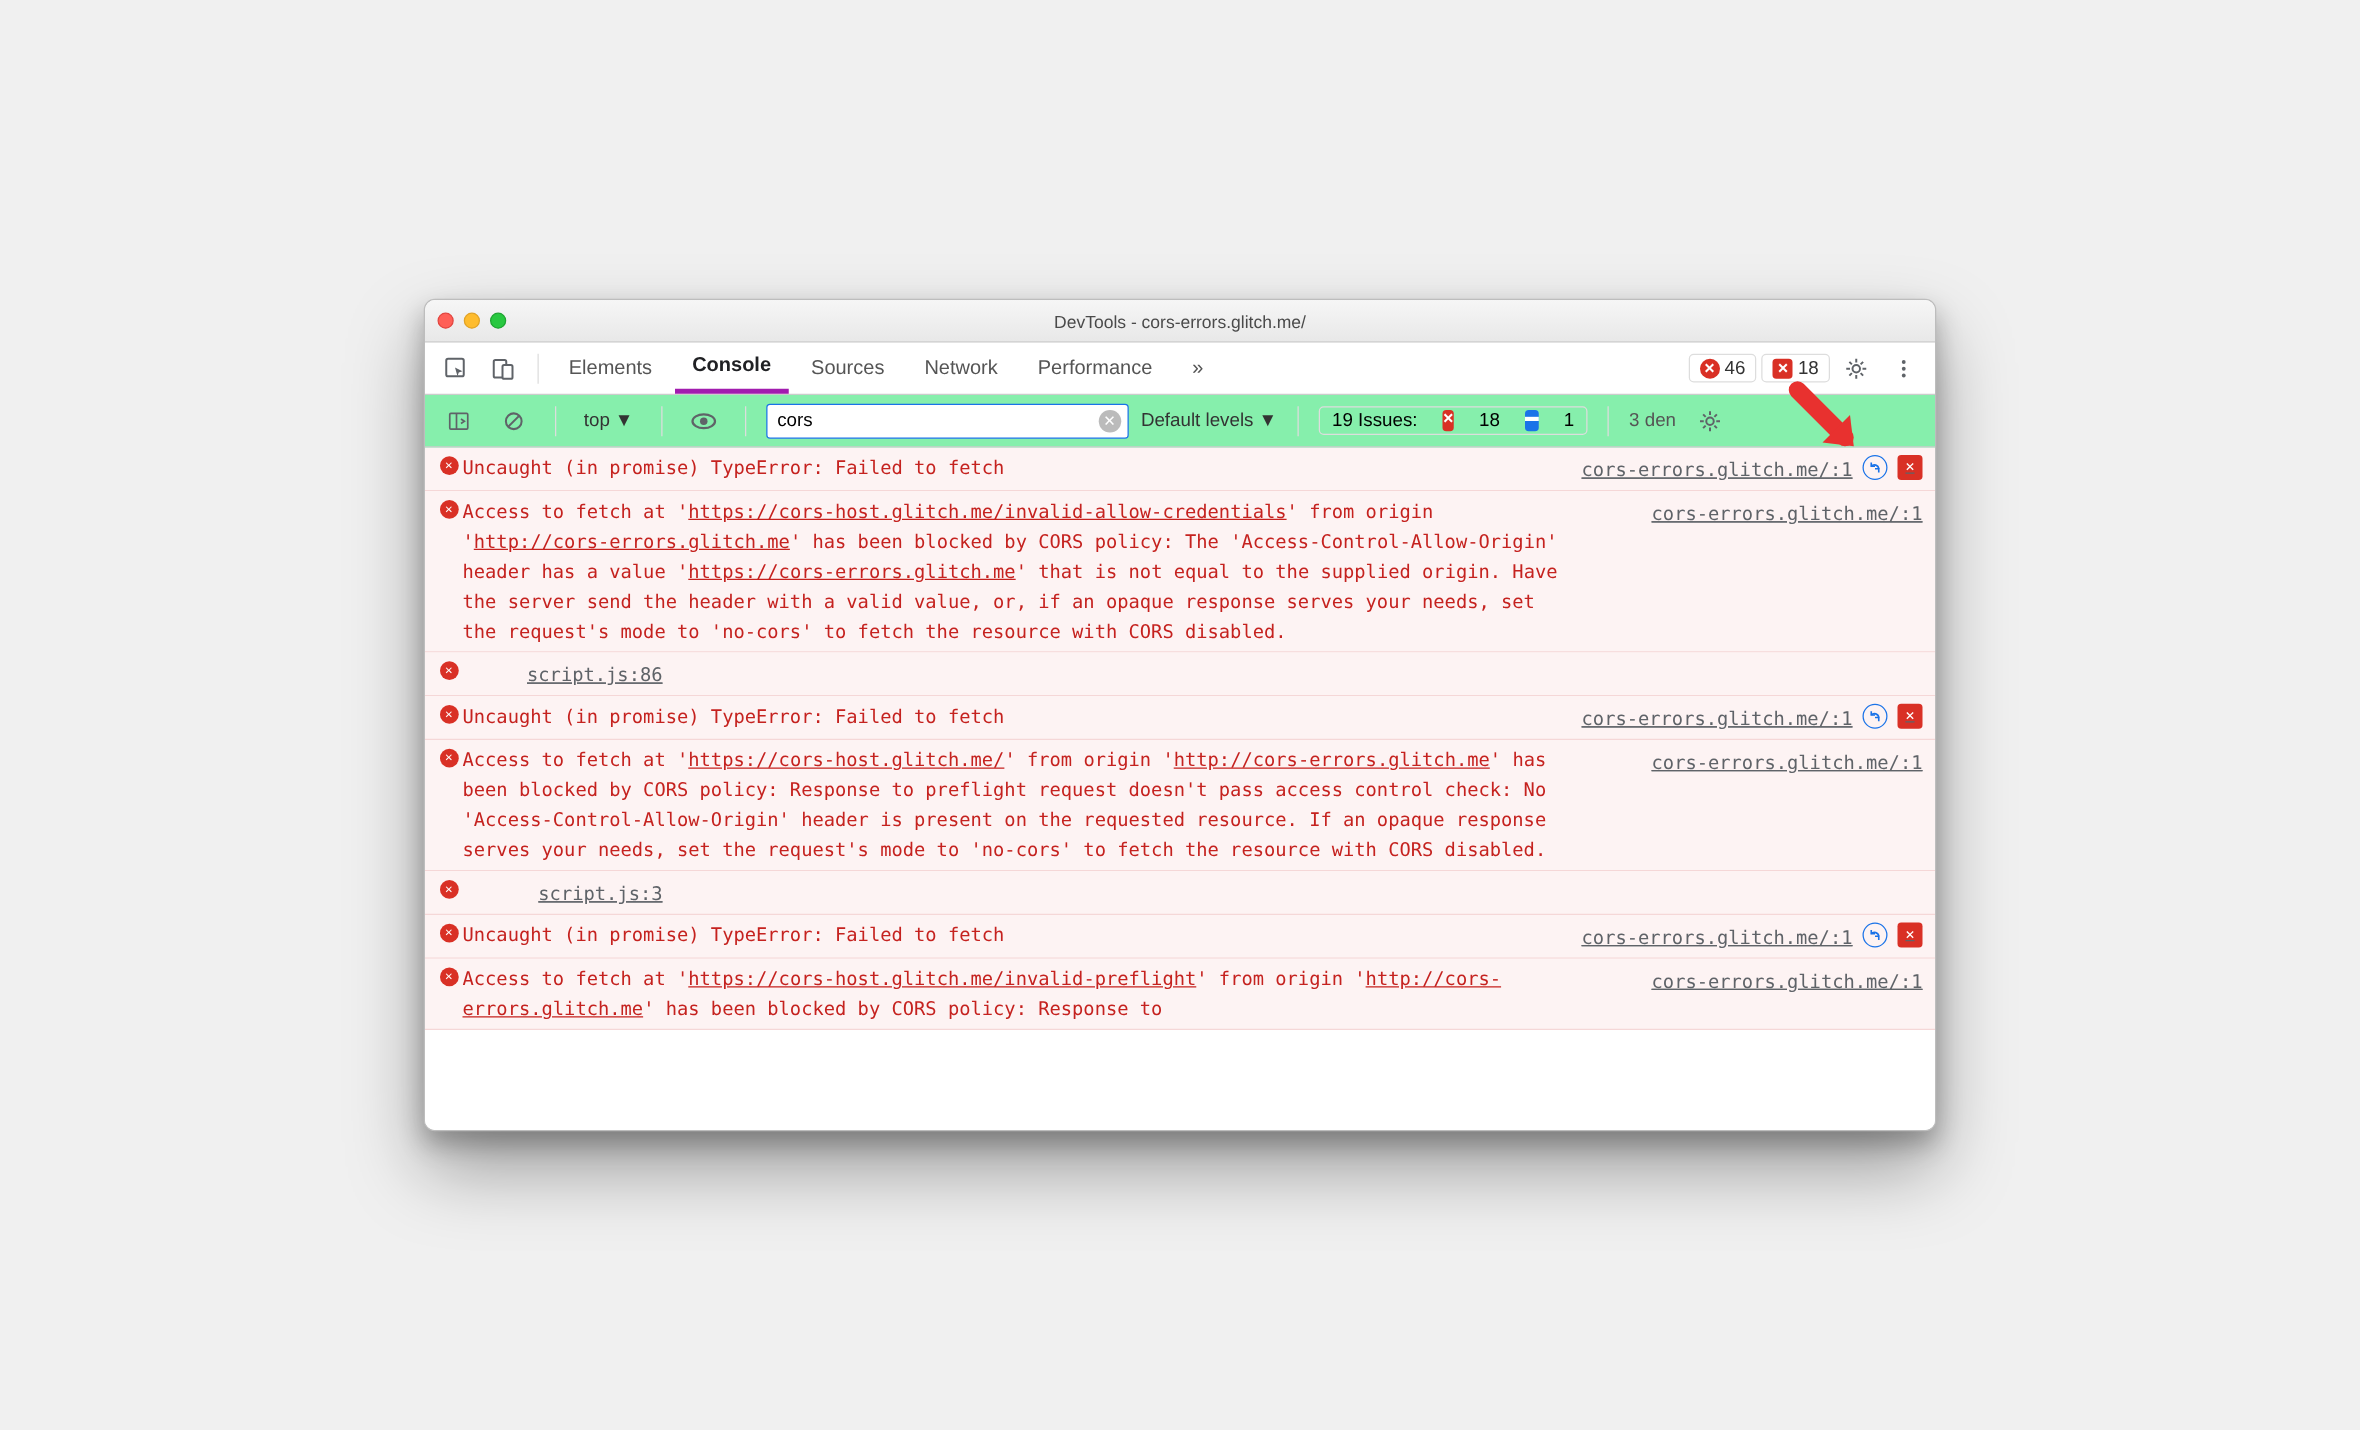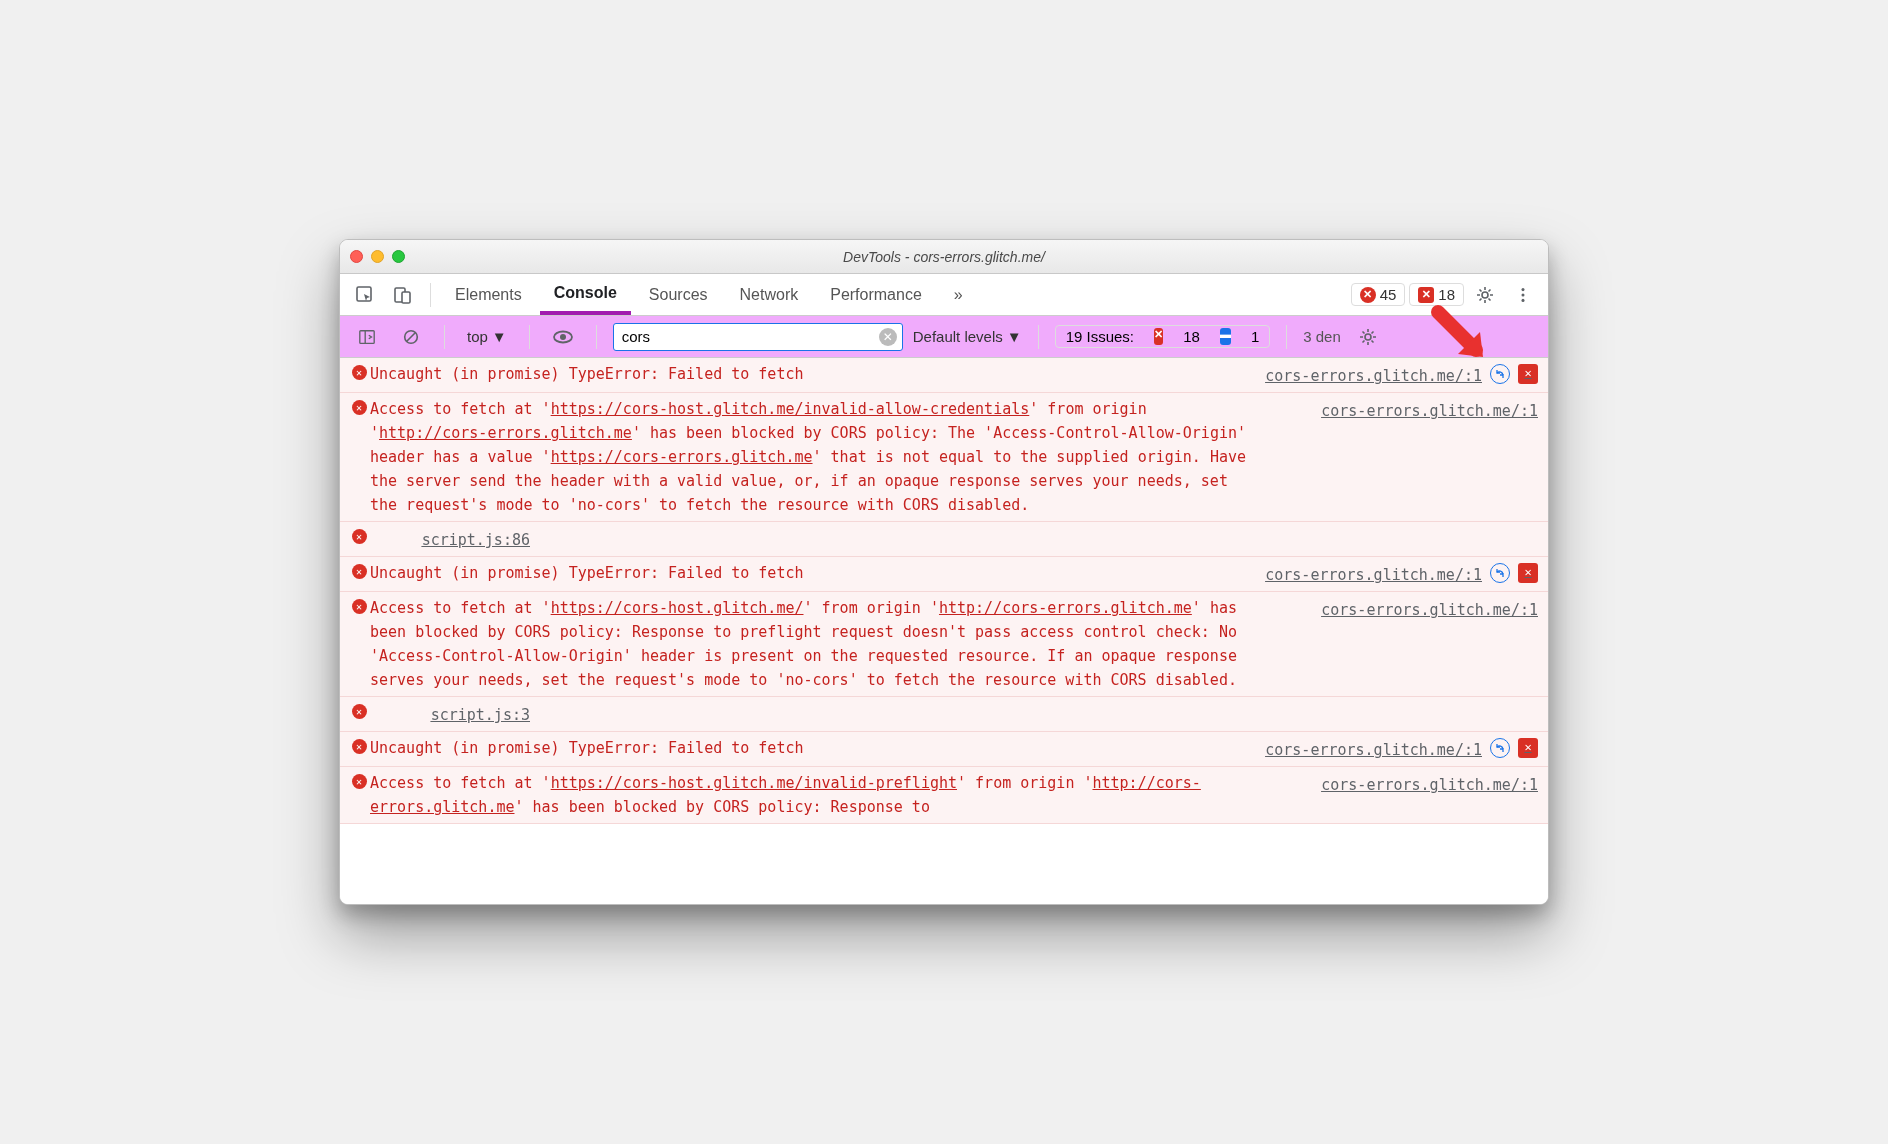--- a/index.html
+++ b/index.html
@@ -31,21 +31,21 @@
     padding: 0 10px;
     position: relative;
   }
   .traffic { display: flex; gap: 8px; }
   .tl { width: 13px; height: 13px; border-radius: 50%; }
   .tl.red { background:#ff5f57; border:1px solid #e24640;}
   .tl.yellow { background:#febc2e; border:1px solid #e1a327;}
   .tl.green { background:#28c840; border:1px solid #1fa532;}
   .titlebar-title {
     position:absolute; left:0; right:0; text-align:center;
-    color:#4a4a4a; font-size:14px; font-weight:400;font-style:italic;
+    color:#4a4a4a; font-size:14px; font-weight:400;
   }
   
   .tabbar {
     height: 42px;
     display:flex; align-items:center;
     border-bottom: 1px solid #ccc;
     padding: 0 8px;
     gap: 4px;
   }
   .iconbtn {
@@ -69,21 +69,21 @@
   .badge .ico { width:16px;height:16px;display:flex;align-items:center;justify-content:center;border-radius:3px;}
   .ico.err-circ { background:#d93025; color:#fff; border-radius:50%; font-size:11px; font-weight:bold;}
   .ico.err-sq { background:#d93025; color:#fff; border-radius:3px; font-size:11px; font-weight:bold;}
   .ico.info-sq { background:#1a73e8; color:#fff; border-radius:3px; font-size:11px; font-weight:bold;}
   
   .filterbar {
     height: 42px;
     display:flex; align-items:center; gap:10px;
     padding: 0 10px;
     border-bottom:1px solid #ccc;
-    background:#f0abfc;
+    background:#86efac;
     position:relative;
   }
   .ctx {
     display:flex; align-items:center; gap:4px;
     font-size:15px; color:#333; cursor:pointer;
     padding:3px 6px;
   }
   .filterinput {
     width: 290px; height:28px;
     border:1.5px solid #1a73e8;
@@ -198,21 +198,21 @@
     <div class="vsep"></div>
     <div class="tab">Elements</div>
     <div class="tab active-console">Console</div>
     <div class="tab">Sources</div>
     <div class="tab">Network</div>
     <div class="tab">Performance</div>
     <div class="tab">»</div>
     <div class="spacer"></div>
     <div class="badge">
       <span class="ico err-circ">✕</span>
-      <span>45</span>
+      <span>46</span>
     </div>
     <div class="badge">
       <span class="ico err-sq">✕</span>
       <span>18</span>
     </div>
     <div class="iconbtn">
       <svg width="20" height="20" viewBox="0 0 20 20">
           <circle cx="10" cy="10" r="3" fill="none" stroke="#5f6368" stroke-width="1.6"></circle>
           <path d="M10 2v3M10 15v3M2 10h3M15 10h3M4.5 4.5l2 2M13.5 13.5l2 2M15.5 4.5l-2 2M6.5 13.5l-2 2" stroke="#5f6368" stroke-width="1.6"></path>
         </svg>

